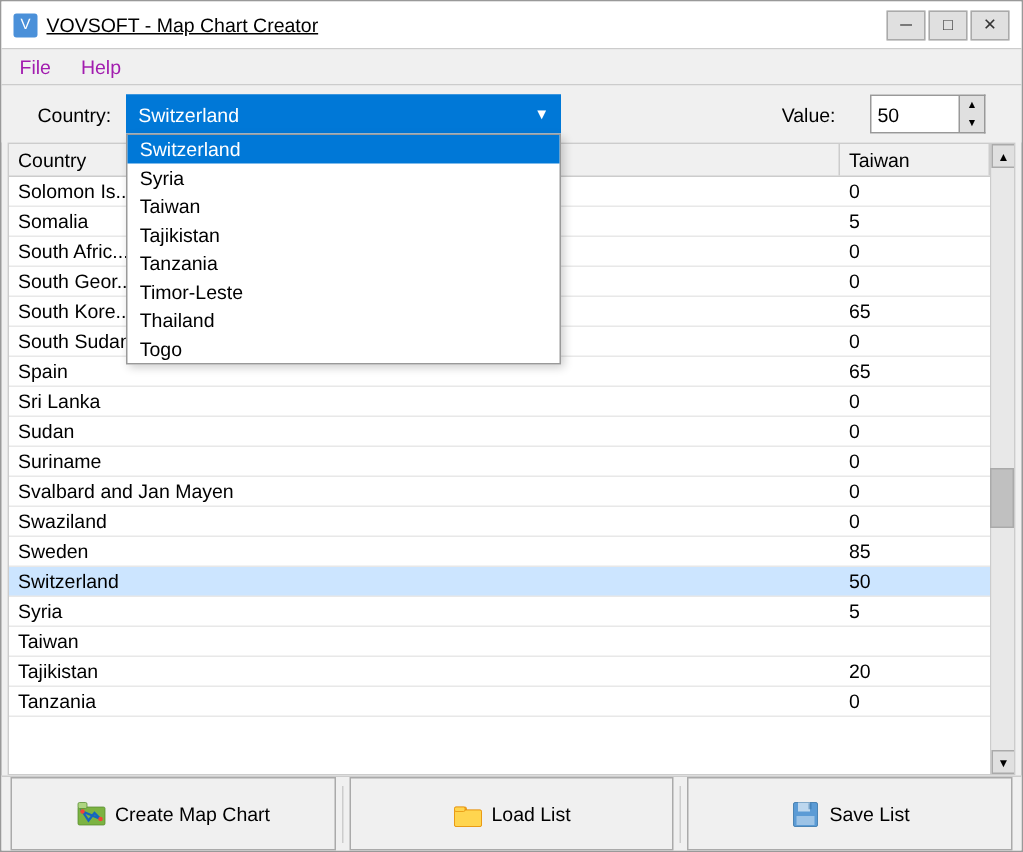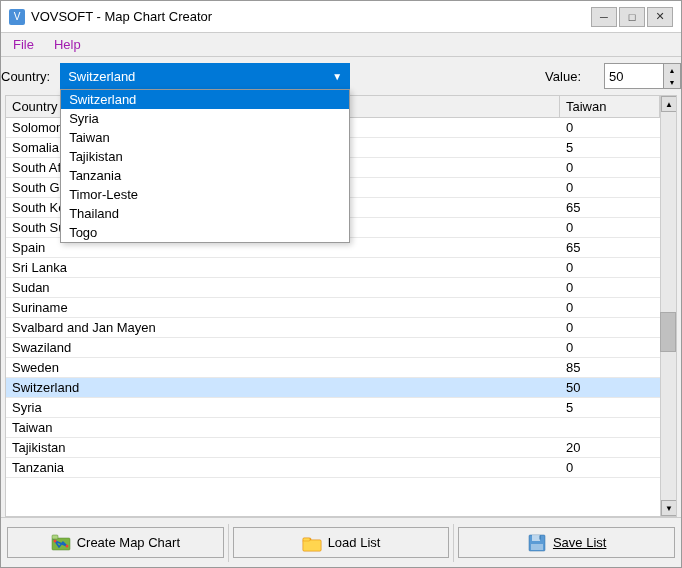--- a/index.html
+++ b/index.html
@@ -40,20 +40,21 @@
       border-radius: 2px;
       display: flex;
       align-items: center;
       justify-content: center;
       color: white;
       font-size: 10px;
     }
     .title-text {
       font-size: 13px;
       color: #000;
+      text-decoration: underline;
     }
     .title-bar-controls {
       display: flex;
       gap: 2px;
     }
     .title-btn {
       width: 26px;
       height: 20px;
       background: #e0e0e0;
       border: 1px solid #aaa;
@@ -70,21 +71,21 @@
       display: flex;
       gap: 4px;
       border-bottom: 1px solid #ccc;
     }
     .menu-item {
       padding: 2px 8px;
       cursor: pointer;
       color: #a21caf;
     }
     .toolbar {
-      padding: 6px 0;
+      padding: 6px 24px;
       display: flex;
       align-items: center;
       gap: 10px;
       background: #f0f0f0;
       position: relative;
     }
     .label {
       color: #000;
       white-space: nowrap;
     }
@@ -246,35 +247,35 @@
     .bottom-bar {
       height: 50px;
       background: #f0f0f0;
       border-top: 1px solid #ccc;
       display: flex;
       align-items: center;
       padding: 4px 6px;
       gap: 4px;
     }
     .action-btn {
-      height: 31px;
+      height: 49px;
       background: #f0f0f0;
       border: 1px solid #aaa;
       cursor: pointer;
       display: flex;
       align-items: center;
       justify-content: center;
       gap: 6px;
       font-size: 13px;
       color: #000;
       padding: 0 10px;
     }
     .action-btn.create-btn { flex: 1; }
     .action-btn.load-btn { flex: 1; }
-    .action-btn.save-btn { flex: 1; text-decoration: underline; }
+    .action-btn.save-btn { flex: 1; }
     .btn-icon {
       width: 20px;
       height: 20px;
       display: inline-flex;
       align-items: center;
       justify-content: center;
     }
     .btn-divider {
       width: 1px;
       height: 38px;

